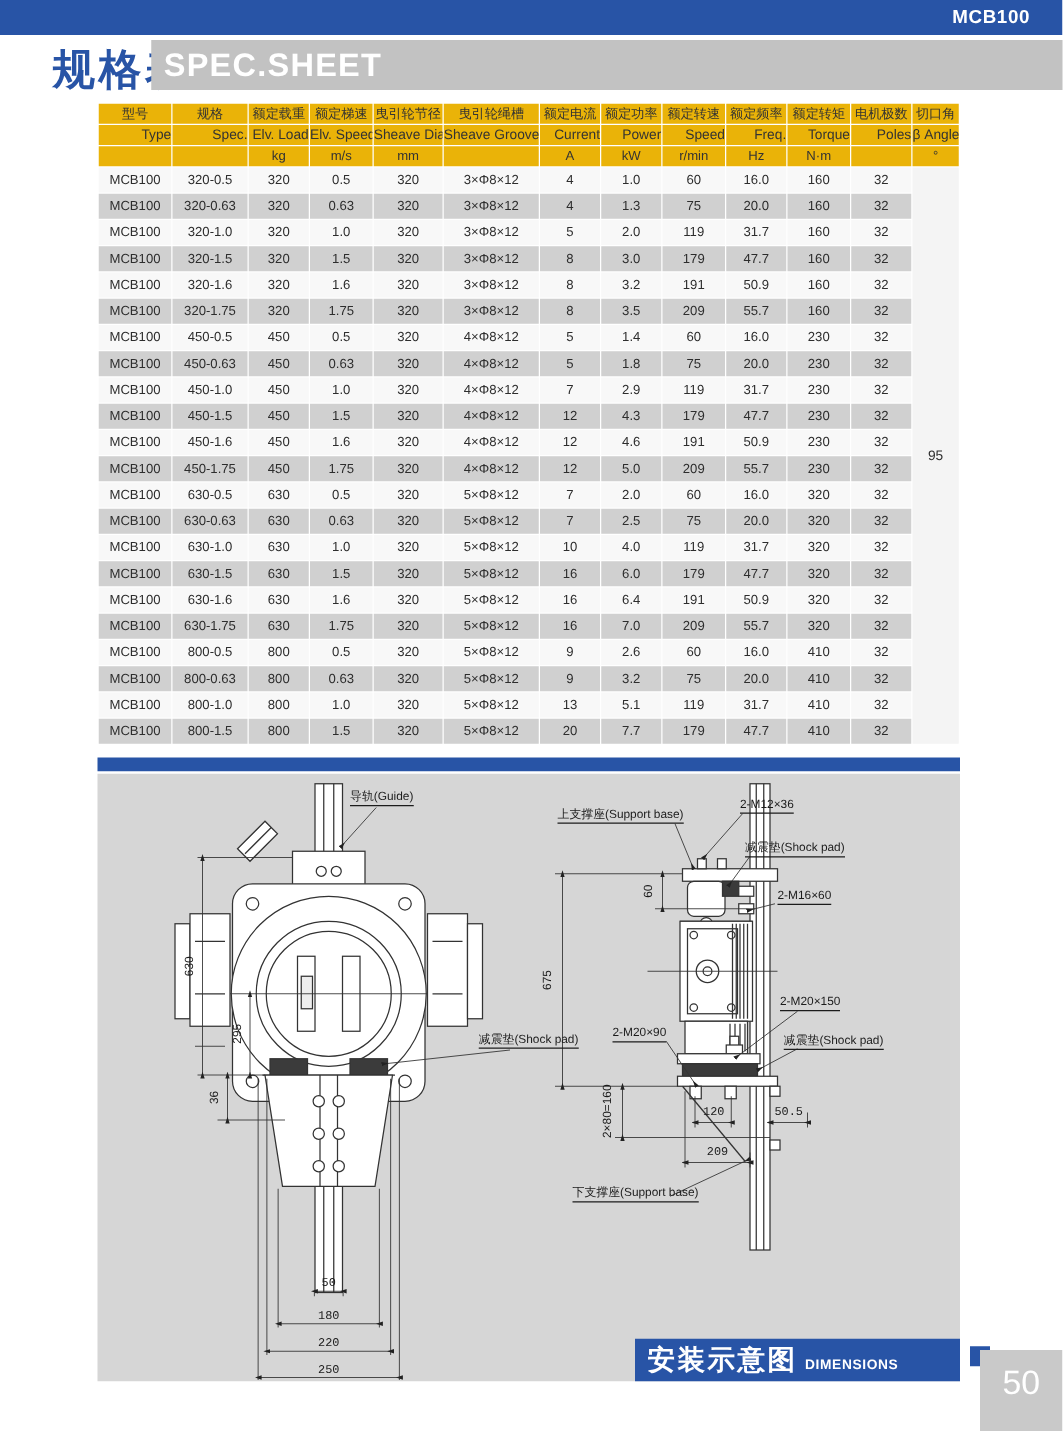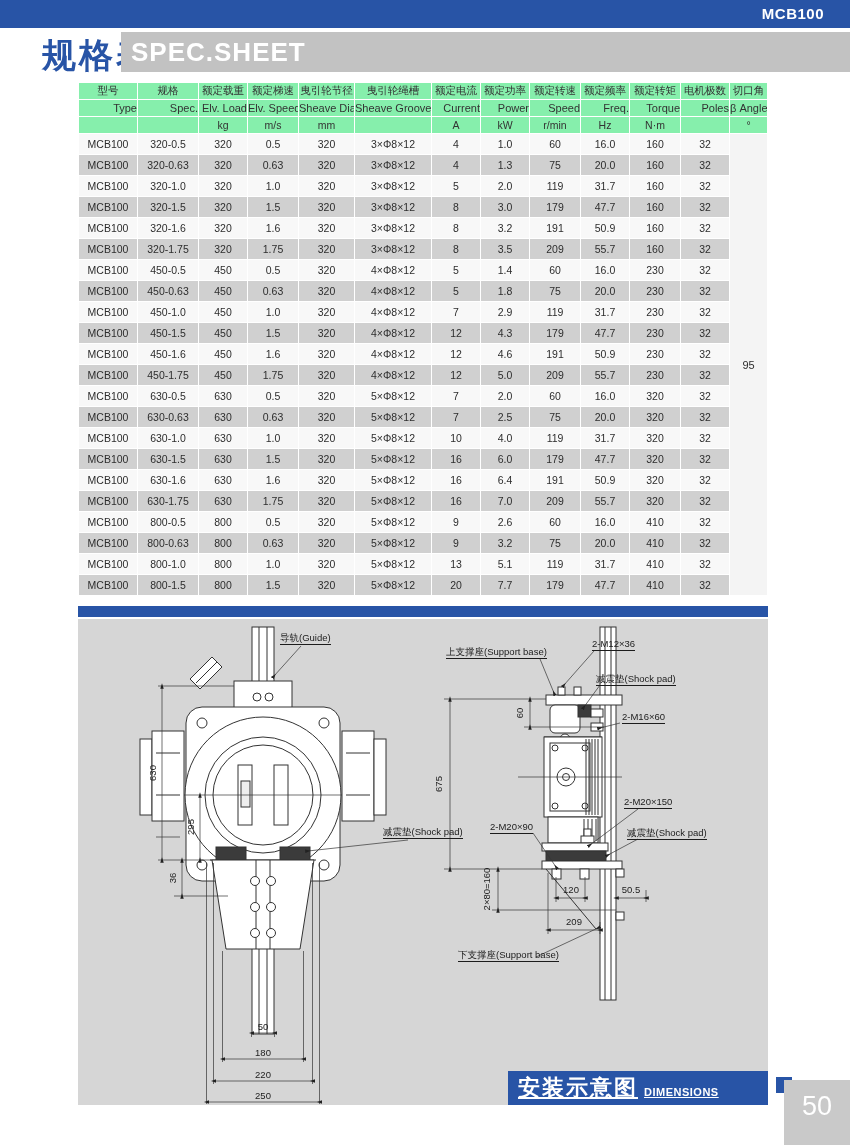--- a/index.html
+++ b/index.html
@@ -7,37 +7,37 @@
   .abs{position:absolute;}
   
   .top-bar{left:0;top:0;width:850px;height:28px;background:#2854a6;}
   .model-tag{right:26px;top:0;height:28px;line-height:28px;color:#fff;font-size:15px;font-weight:bold;letter-spacing:.5px;}
   .title-zh{left:42px;top:33px;font-size:34px;font-weight:bold;color:#2854a6;letter-spacing:3px;}
   .gray-banner{left:121px;top:32px;width:810px;height:40px;background:#c2c2c2;}
   .title-en{left:10px;top:5px;font-size:26px;font-weight:bold;color:#fff;letter-spacing:1px;}
   
   .spec-table{left:78px;top:82px;width:690px;border-collapse:separate;border-spacing:1px;background:#fff;table-layout:fixed;}
   .spec-table td{text-align:center;vertical-align:middle;font-size:10.5px;color:#2d2d2d;padding:0;overflow:hidden;white-space:nowrap;}
-  .spec-table tr.hrow td{background:#86efac;height:16px;color:#333;}
+  .spec-table tr.hrow td{background:#eab308;height:16px;color:#333;}
   .spec-table tr.hrow.en td{font-size:11px;text-align:right;}
   .spec-table tbody tr{height:20px;}
   .spec-table tbody tr:nth-child(odd) td{background:#f8f8f8;}
   .spec-table tbody tr:nth-child(even) td{background:#d0d0d0;}
   .spec-table td.beta{background:#f4f4f4 !important;font-size:11px;}
   .blue-sep{left:78px;top:606px;width:690px;height:11px;background:#2854a6;}
   
   .diagram-box{left:78px;top:619px;width:690px;height:486px;background:#d6d6d6;text-align:right;}
   .diagram-box svg{position:absolute;left:0;top:0;}
   .lbl{position:absolute;font-size:9.5px;color:#1c1c1c;white-space:nowrap;line-height:11px;}
   .callout{border-bottom:1px solid #1c1c1c;padding-bottom:1px;}
   .dim{font-size:9.5px;}
-  .ctr{transform:translate(-50%,0);}
+  .ctr{transform:translate(-50%,0);font-family:Liberation Mono, monospace;}
   .vrt{transform:translate(-50%,-50%) rotate(-90deg);}
   
-  .dim-banner{left:508px;top:1071px;width:260px;height:34px;background:#2854a6;color:#fff;display:flex;align-items:center;text-decoration:underline;}
+  .dim-banner{left:508px;top:1071px;width:260px;height:34px;background:#2854a6;color:#fff;display:flex;align-items:center;}
   .dim-banner .zh{font-size:22px;font-weight:bold;letter-spacing:2px;margin-left:10px;}
   .dim-banner .en{font-size:11px;font-weight:bold;margin-left:6px;margin-top:8px;letter-spacing:.5px;}
   .blue-sq{left:776px;top:1077px;width:16px;height:16px;background:#2854a6;}
   .page-num{left:784px;top:1080px;width:66px;height:65px;background:#c9c9c9;color:#fff;font-size:27px;text-align:center;line-height:52px;}
 </style>
 </head>
 <body>
 
 <div class="abs top-bar"></div>
 <div class="abs model-tag">MCB100</div>

